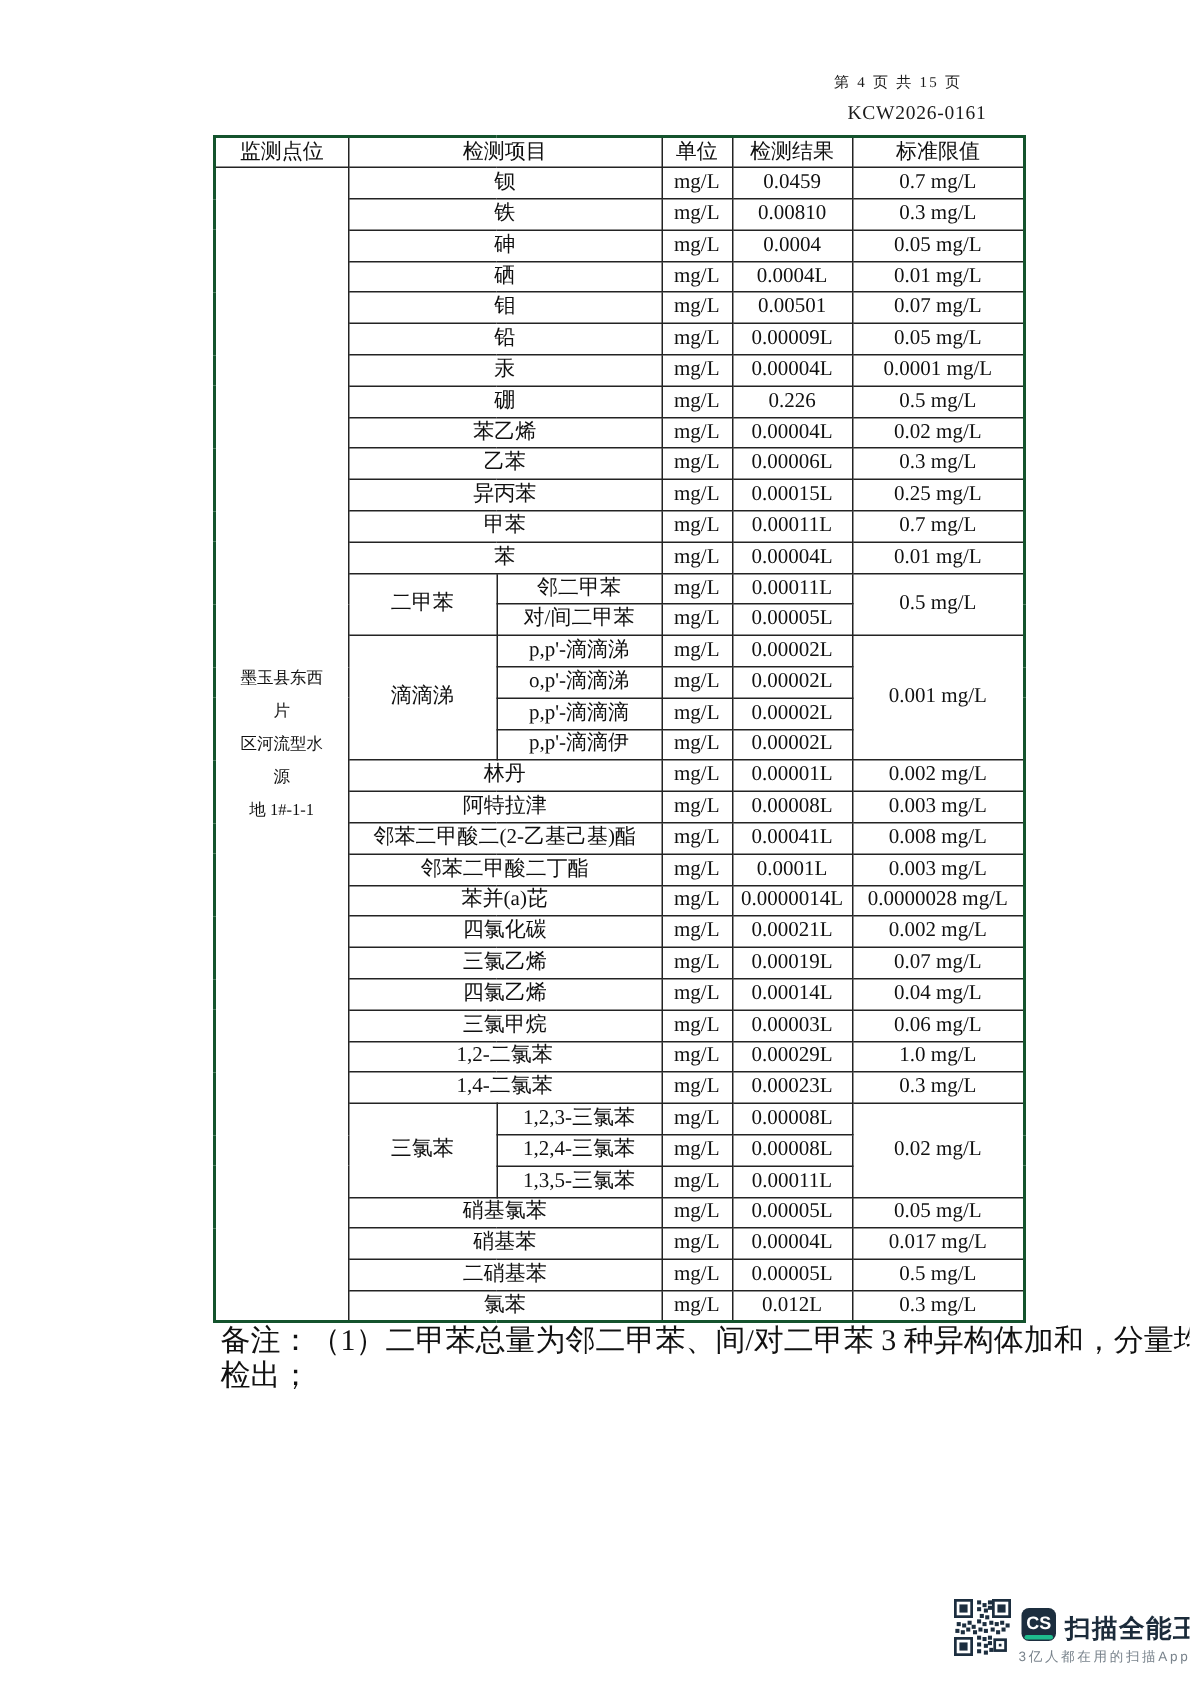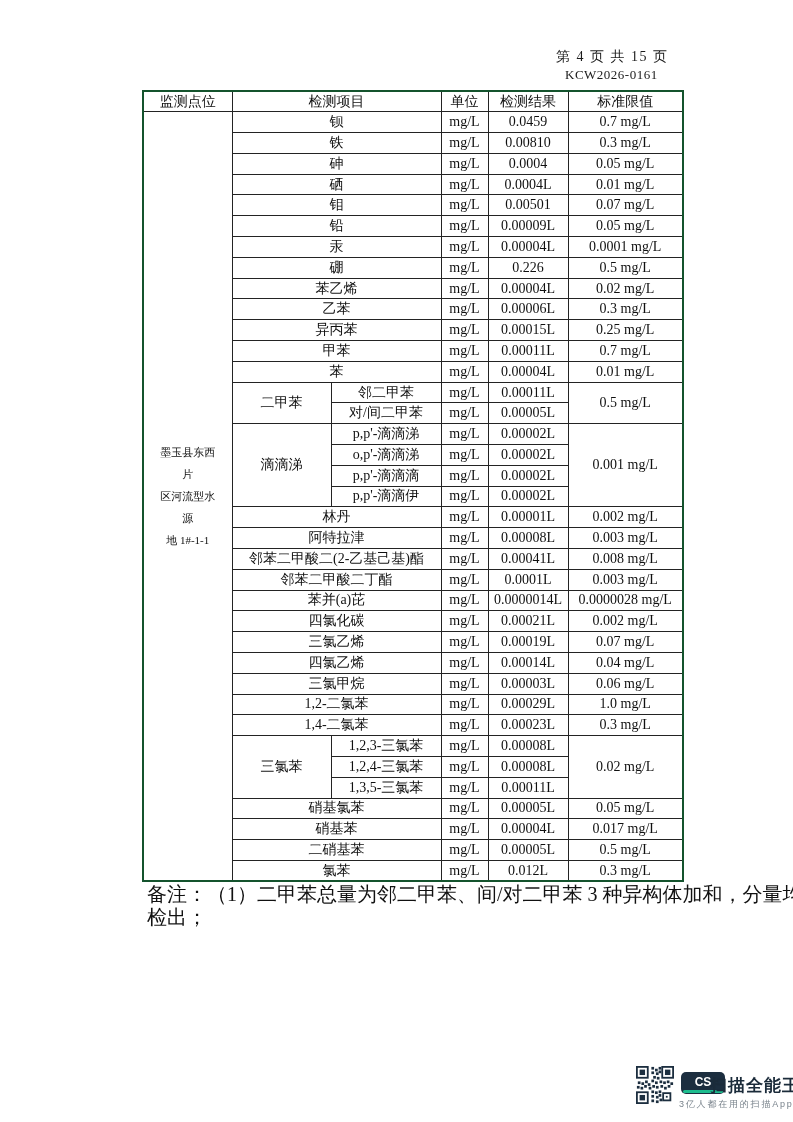--- a/index.html
+++ b/index.html
@@ -2,21 +2,21 @@
 <html><head>
 <meta charset="utf-8">
 <style>
   html,body{margin:0;padding:0;}
   body{
     width:793px;height:1122px;position:relative;background:#ffffff;
     font-family:"Liberation Serif","DejaVu Serif",serif;color:#141414;
     overflow:hidden;
   }
   .page-info{
-    position:absolute;top:48px;left:556px;font-size:14px;letter-spacing:1.5px;color:#1a1a1a;
+    position:absolute;top:48px;left:556px;font-size:10px;letter-spacing:1.5px;color:#1a1a1a;
   }
   .report-no{
     position:absolute;top:67px;left:565px;font-size:13px;letter-spacing:0.5px;color:#1a1a1a;
   }
   table.report-table{
     position:absolute;top:90px;left:142px;width:540px;height:791px;
     border-collapse:collapse;table-layout:fixed;font-size:14px;color:#101010;
     border:2px solid #14532d;
   }
   .report-table tr{height:20.8px;}
@@ -30,21 +30,21 @@
   .remark{
     position:absolute;top:883px;left:147px;width:560px;
     font-size:20px;line-height:23.2px;color:#111;
   }
   .remark div{white-space:nowrap;}
   .watermark{position:absolute;left:0;top:0;width:0;height:0;}
   .qr{
     position:absolute;left:636px;top:1066px;width:38px;height:38px;
   }
   .cs-badge{
-    position:absolute;left:681px;top:1072px;width:44px;height:22px;
+    position:absolute;left:681px;top:1072px;width:23px;height:22px;
     background:#1c2e3f;border-radius:5px;
     display:flex;align-items:center;justify-content:center;
     font-family:"Liberation Sans","DejaVu Sans",sans-serif;
   }
   .cs-badge::after{
     content:"";position:absolute;left:2px;right:2px;bottom:1.5px;height:3px;
     background:#1ebd8e;border-radius:2px;
   }
   .cs-badge span{
     color:#ffffff;font-size:12px;font-weight:bold;line-height:1;margin-bottom:2px;

